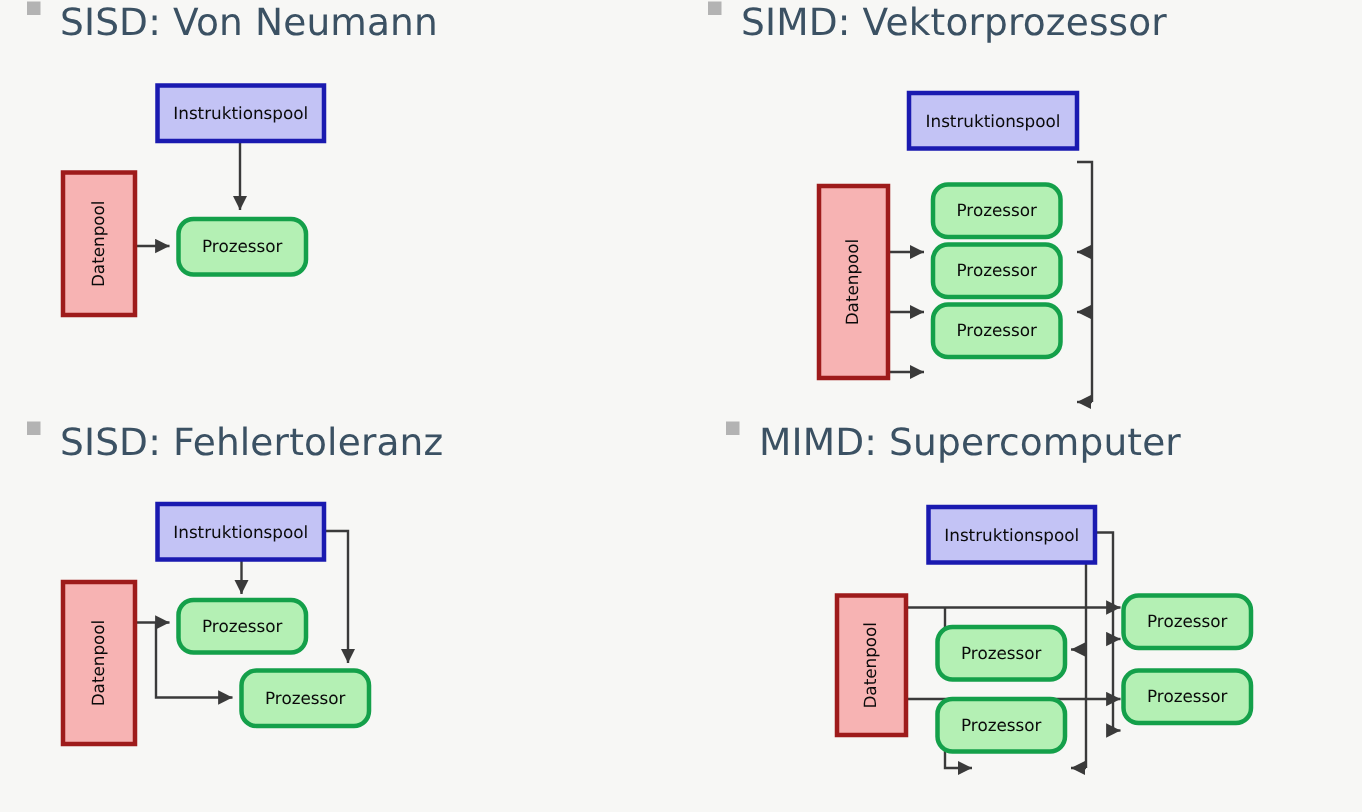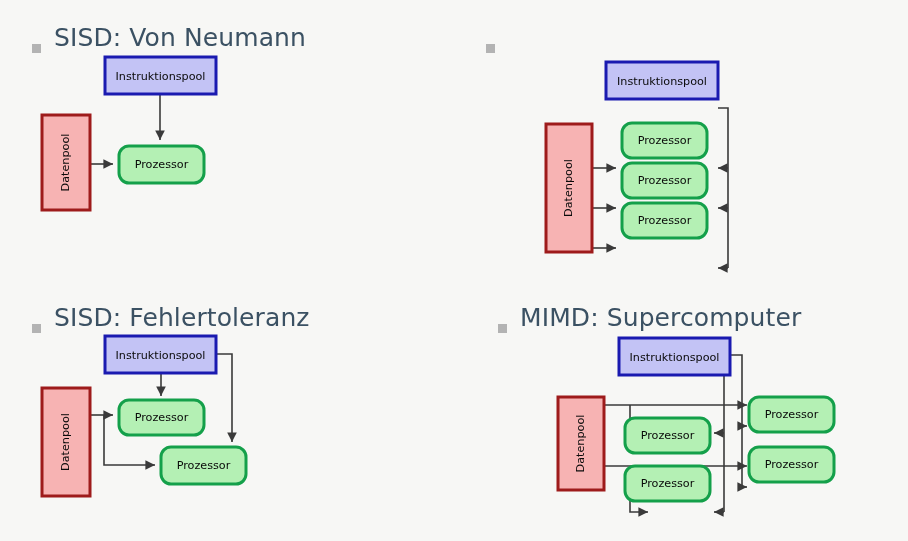--- a/index.html
+++ b/index.html
@@ -13,23 +13,23 @@
     font-family: "DejaVu Sans", "Liberation Sans", sans-serif;
   }
   .quadrant { position: absolute; }
   #q-sisd { left: 0;   top: 0;   width: 454px; height: 280px; }
   #q-simd { left: 454px; top: 0; width: 454px; height: 280px; }
   #q-misd { left: 0;   top: 280px; width: 454px; height: 261px; }
   #q-mimd { left: 466px; top: 280px; width: 454px; height: 261px; }
 
   .heading {
     display: flex;
-    align-items: flex-end;
+    align-items: flex-start;
     gap: 13px;
-    padding-left: 32px;
+    padding-left: 18px;
     height: 52px;
   }
   .bullet {
     width: 9px; height: 9px;
     background: #b3b3b3;
     flex: 0 0 auto;
     position: relative;
     top: 1px;
   }
   .heading-text {
@@ -80,20 +80,21 @@
     <g>
       <rect x="119" y="94" width="85" height="37" rx="10" ry="10" fill="#b4f0b4" stroke="#14a04a" stroke-width="3"></rect>
       <text class="box-label" x="161.5" y="113">Prozessor</text>
     </g>
   </svg>
 </div>
 
 <div class="quadrant" id="q-simd">
   <div class="heading">
     <span class="bullet"></span>
+    <span class="heading-text">SIMD: Vektorprozessor</span>
   </div>
   <svg class="diagram" width="454" height="228" viewBox="0 0 454 228">
     <defs>
       <marker id="ah2" markerWidth="7" markerHeight="7" refX="6" refY="3" orient="auto" markerUnits="strokeWidth">
         <path d="M0,0 L6,3 L0,6 z" fill="#3a3a3a"></path>
       </marker>
     </defs>
 
     <g fill="none" stroke="#3a3a3a" stroke-width="1.6">
       <path d="M264,56 L274,56 L274,216"></path>

